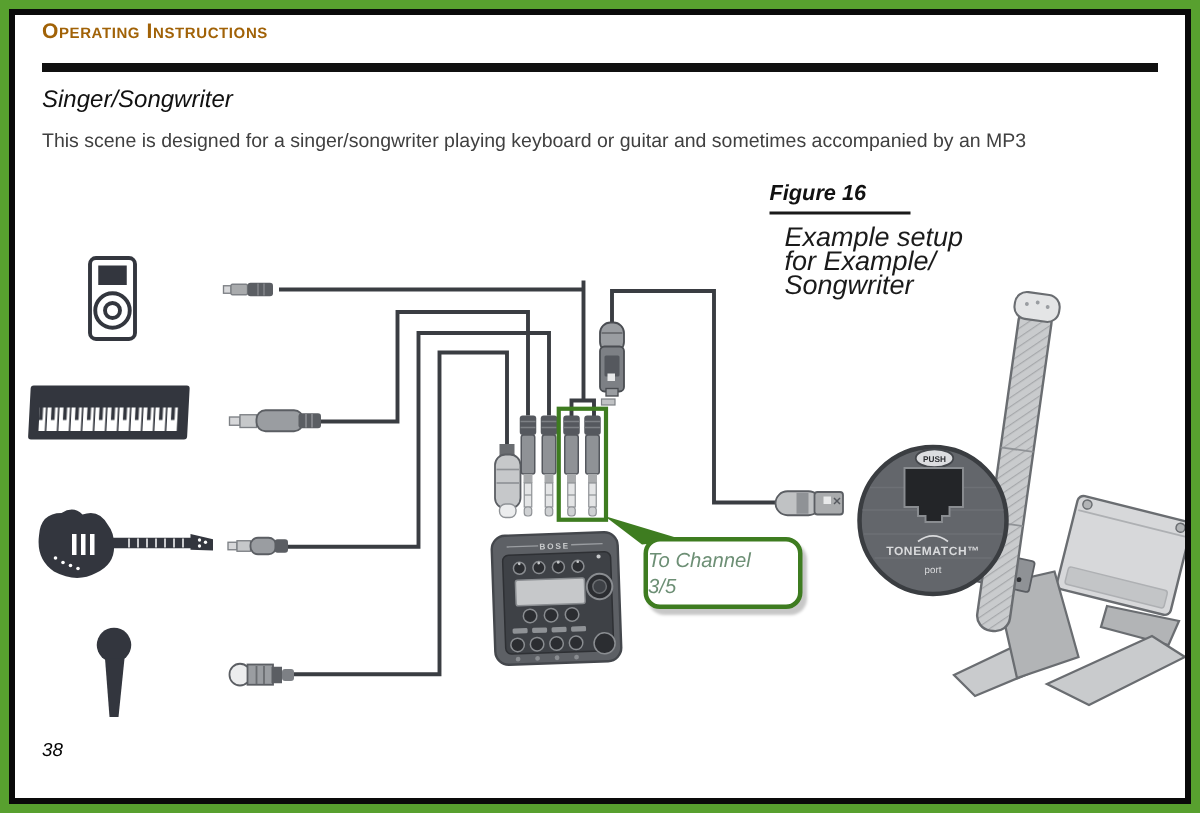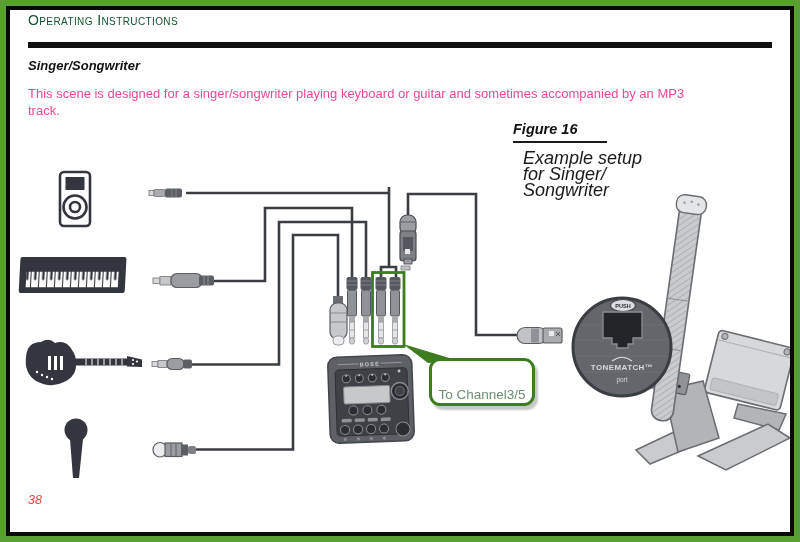--- a/index.html
+++ b/index.html
@@ -1,28 +1,28 @@
 <!DOCTYPE html>
 <html><head>
 <meta charset="utf-8">
 <style>
   html,body{margin:0;padding:0;}
   body{width:800px;height:542px;position:relative;background:#fff;font-family:"Liberation Sans",sans-serif;overflow:hidden;}
   .frame-green{position:absolute;inset:0;border:6px solid #58a02f;pointer-events:none;z-index:60;}
   .frame-black{position:absolute;inset:6px;border:4px solid #0a0a0a;pointer-events:none;z-index:60;}
   .abs{position:absolute;}
-  .header{left:28px;top:12px;font-size:14px;font-weight:normal;font-variant:small-caps;letter-spacing:.4px;color:#14532d;}
+  .header{left:28px;top:12px;font-size:14px;font-weight:bold;font-variant:small-caps;letter-spacing:.4px;color:#a16207;}
   .rule{left:28px;top:42px;width:744px;height:6px;background:#101010;}
-  .title{left:28px;top:58px;font-size:13px;font-weight:bold;font-style:italic;color:#111;}
-  .para{left:28px;top:85px;width:750px;font-size:13px;line-height:17px;color:#ec4899;}
+  .title{left:28px;top:58px;font-size:16px;font-weight:normal;font-style:italic;color:#111;}
+  .para{left:28px;top:85px;width:750px;font-size:13px;line-height:17px;color:#404040;}
   .figlabel{left:513px;top:121px;font-size:14.5px;font-weight:bold;font-style:italic;color:#111;width:94px;padding-bottom:4px;border-bottom:2px solid #1a1a1a;}
   .figcaption{left:523px;top:150px;font-size:18px;font-style:italic;line-height:16px;color:#1a1a1a;}
-  .pagenum{left:28px;top:493px;font-size:12.5px;font-style:italic;color:#ef4444;}
+  .pagenum{left:28px;top:493px;font-size:12.5px;font-style:italic;color:#000000;}
   .callout{left:429px;top:358px;width:100px;height:42px;background:#fff;border:3px solid #3e7c20;border-radius:11px;
-           box-shadow:3px 4px 2px rgba(0,0,0,.22);z-index:40;display:flex;flex-direction:row;align-items:flex-end;justify-content:center;}
+           box-shadow:3px 4px 2px rgba(0,0,0,.22);z-index:40;display:flex;flex-direction:column;align-items:flex-start;justify-content:center;font-style:italic;}
   .callout div{font-size:13.5px;line-height:17px;color:#6d8f75;text-align:center;}
   svg.diagram{position:absolute;left:0;top:0;z-index:10;}
 </style>
 </head>
 <body>
 
 <svg class="diagram" width="800" height="542" viewBox="0 0 800 542" xmlns="http://www.w3.org/2000/svg">
   <defs>
     <pattern id="pianokeys" width="8" height="18" patternUnits="userSpaceOnUse">
       <rect width="8" height="18" fill="#ffffff"></rect>
@@ -292,26 +292,25 @@
     <text x="622" y="370" text-anchor="middle" font-size="8" font-weight="bold" letter-spacing="0.4" fill="#d9dadc">TONEMATCH™</text>
     <text x="622" y="382" text-anchor="middle" font-size="6.5" fill="#d9dadc">port</text>
   </g>
 </svg>
 
 <div class="abs header">Operating Instructions</div>
 <div class="abs rule"></div>
 <div class="abs title">Singer/Songwriter</div>
 <div class="abs para">
   <div>This scene is designed for a singer/songwriter playing keyboard or guitar and sometimes accompanied by an MP3</div>
-  <div>track.</div>
 </div>
 <div class="abs figlabel">Figure 16</div>
 <div class="abs figcaption">
   <div>Example setup</div>
-  <div>for Singer/</div>
+  <div>for Example/</div>
   <div>Songwriter</div>
 </div>
 <div class="abs pagenum">38</div>
 
 <div class="abs callout">
   <div>To Channel</div>
   <div>3/5</div>
 </div>
 
 <div class="frame-black"></div>

